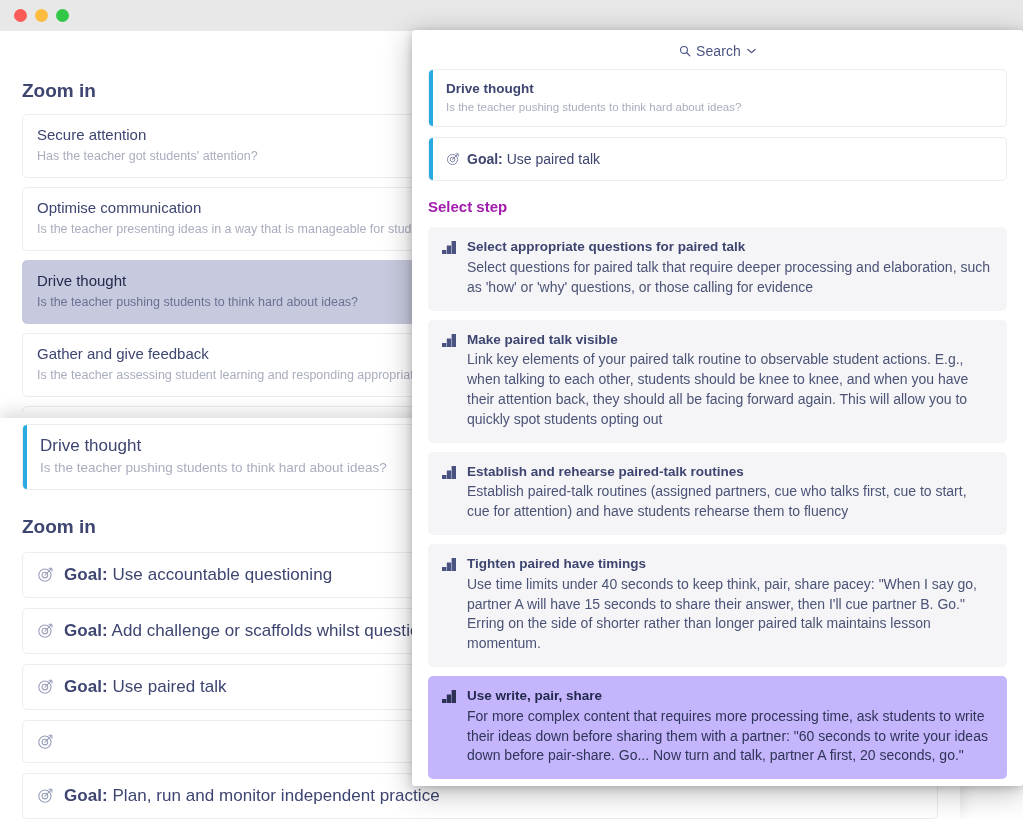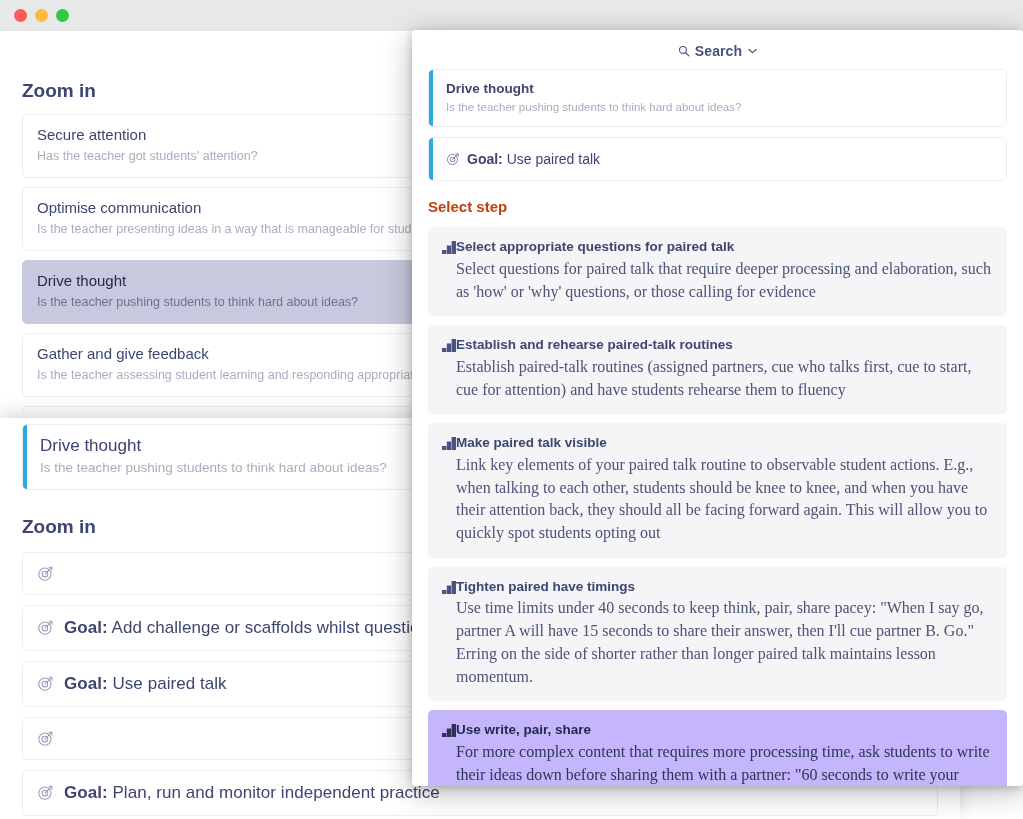--- a/index.html
+++ b/index.html
@@ -71,40 +71,40 @@
 
   
   .searchbar {
     display: flex;
     align-items: center;
     justify-content: center;
     gap: 5px;
     height: 36px;
     color: #4a5280;
     font-size: 14px;
-    font-weight: bold;
+    font-weight: normal;
     letter-spacing: .1px;
     cursor: pointer;
     user-select: none;
     text-align: center;
   }
   .searchbar .mag { display: inline-flex; align-items: center; }
   .searchbar .chev { display: inline-flex; align-items: center; margin-left: 1px; }
 
   
   .section-h {
     font-size: 19px;
     font-weight: bold;
     color: #3d4570;
     padding: 0 0 0 22px;
   }
   .select-step-h {
     font-size: 15px;
     font-weight: bold;
-    color: #c2410c;
+    color: #a21caf;
     padding: 0 0 0 16px;
   }
 
   
   .card {
     background: #ffffff;
     border: 1px solid #ececf1;
     border-radius: 5px;
     margin: 0 22px 9px 22px;
     padding: 11px 14px 13px 14px;
@@ -187,40 +187,40 @@
   .goal-row .g-label {
     font-size: 17px;
     color: #3d4570;
     letter-spacing: .05px;
   }
   .goal-row .g-label b { font-weight: bold; }
 
   
   .step {
     display: flex;
+    gap: 11px;
     background: #f5f5f7;
     border-radius: 5px;
     margin: 0 16px 9px 16px;
     padding: 11px 16px 13px 14px;
     cursor: pointer;
   }
   .step.selected { background: #c4b5fd; }
   .step .s-body { flex: 1; min-width: 0; }
   .step .s-title {
     font-size: 13.5px;
     font-weight: bold;
     color: #3d4570;
     line-height: 1.3;
     margin-bottom: 2px;
   }
   .step .s-desc {
-    font-size: 16px;
+    font-size: 14px;
     color: #4b5377;
     line-height: 1.42;
-    font-family: Liberation Serif, serif;
   }
   .step.selected .s-title { color: #232a4d; }
   .step.selected .s-desc  { color: #2e3557; }
 
   .icon-steps { flex: 0 0 auto; margin-top: 2px; }
   .icon-target { flex: 0 0 auto; display: inline-flex; }
 
   .scroll-clip { overflow: hidden; }
 </style>
 </head>
@@ -292,20 +292,21 @@
 
       <div class="goal-row">
         <span class="icon-target">
           <svg width="17" height="17" viewBox="0 0 20 20">
               <circle cx="9.3" cy="10.7" r="7.2" fill="none" stroke="#9aa0bb" stroke-width="1.3"></circle>
               <circle cx="9.3" cy="10.7" r="3.3" fill="none" stroke="#9aa0bb" stroke-width="1.3"></circle>
               <path d="M9.3 10.7 L17 3.2" stroke="#9aa0bb" stroke-width="1.3" stroke-linecap="round"></path>
               <path d="M14.2 2.6 L17.4 2.8 L17.6 6" fill="none" stroke="#9aa0bb" stroke-width="1.3" stroke-linecap="round" stroke-linejoin="round"></path>
             </svg>
         </span>
+        <span class="g-label"><b>Goal:</b> <span>Use accountable questioning</span></span>
       </div>
 
       <div class="goal-row">
         <span class="icon-target">
           <svg width="17" height="17" viewBox="0 0 20 20">
               <circle cx="9.3" cy="10.7" r="7.2" fill="none" stroke="#9aa0bb" stroke-width="1.3"></circle>
               <circle cx="9.3" cy="10.7" r="3.3" fill="none" stroke="#9aa0bb" stroke-width="1.3"></circle>
               <path d="M9.3 10.7 L17 3.2" stroke="#9aa0bb" stroke-width="1.3" stroke-linecap="round"></path>
               <path d="M14.2 2.6 L17.4 2.8 L17.6 6" fill="none" stroke="#9aa0bb" stroke-width="1.3" stroke-linecap="round" stroke-linejoin="round"></path>
             </svg>
@@ -405,36 +406,36 @@
 
       <div class="step">
         <span class="icon-steps">
           <svg width="14" height="13" viewBox="0 0 14 13">
               <rect x="0" y="9" width="4.4" height="4" fill="#4a5280"></rect>
               <rect x="4.8" y="4.5" width="4.4" height="8.5" fill="#4a5280"></rect>
               <rect x="9.6" y="0" width="4.4" height="13" fill="#4a5280"></rect>
             </svg>
         </span>
         <div class="s-body">
-          <div class="s-title">Establish and rehearse paired-talk routines</div>
-          <div class="s-desc">Establish paired-talk routines (assigned partners, cue who talks first, cue to start, cue for attention) and have students rehearse them to fluency</div>
+          <div class="s-title">Make paired talk visible</div>
+          <div class="s-desc">Link key elements of your paired talk routine to observable student actions. E.g., when talking to each other, students should be knee to knee, and when you have their attention back, they should all be facing forward again. This will allow you to quickly spot students opting out</div>
         </div>
       </div>
 
       <div class="step">
         <span class="icon-steps">
           <svg width="14" height="13" viewBox="0 0 14 13">
               <rect x="0" y="9" width="4.4" height="4" fill="#4a5280"></rect>
               <rect x="4.8" y="4.5" width="4.4" height="8.5" fill="#4a5280"></rect>
               <rect x="9.6" y="0" width="4.4" height="13" fill="#4a5280"></rect>
             </svg>
         </span>
         <div class="s-body">
-          <div class="s-title">Make paired talk visible</div>
-          <div class="s-desc">Link key elements of your paired talk routine to observable student actions. E.g., when talking to each other, students should be knee to knee, and when you have their attention back, they should all be facing forward again. This will allow you to quickly spot students opting out</div>
+          <div class="s-title">Establish and rehearse paired-talk routines</div>
+          <div class="s-desc">Establish paired-talk routines (assigned partners, cue who talks first, cue to start, cue for attention) and have students rehearse them to fluency</div>
         </div>
       </div>
 
       <div class="step">
         <span class="icon-steps">
           <svg width="14" height="13" viewBox="0 0 14 13">
               <rect x="0" y="9" width="4.4" height="4" fill="#4a5280"></rect>
               <rect x="4.8" y="4.5" width="4.4" height="8.5" fill="#4a5280"></rect>
               <rect x="9.6" y="0" width="4.4" height="13" fill="#4a5280"></rect>
             </svg>

